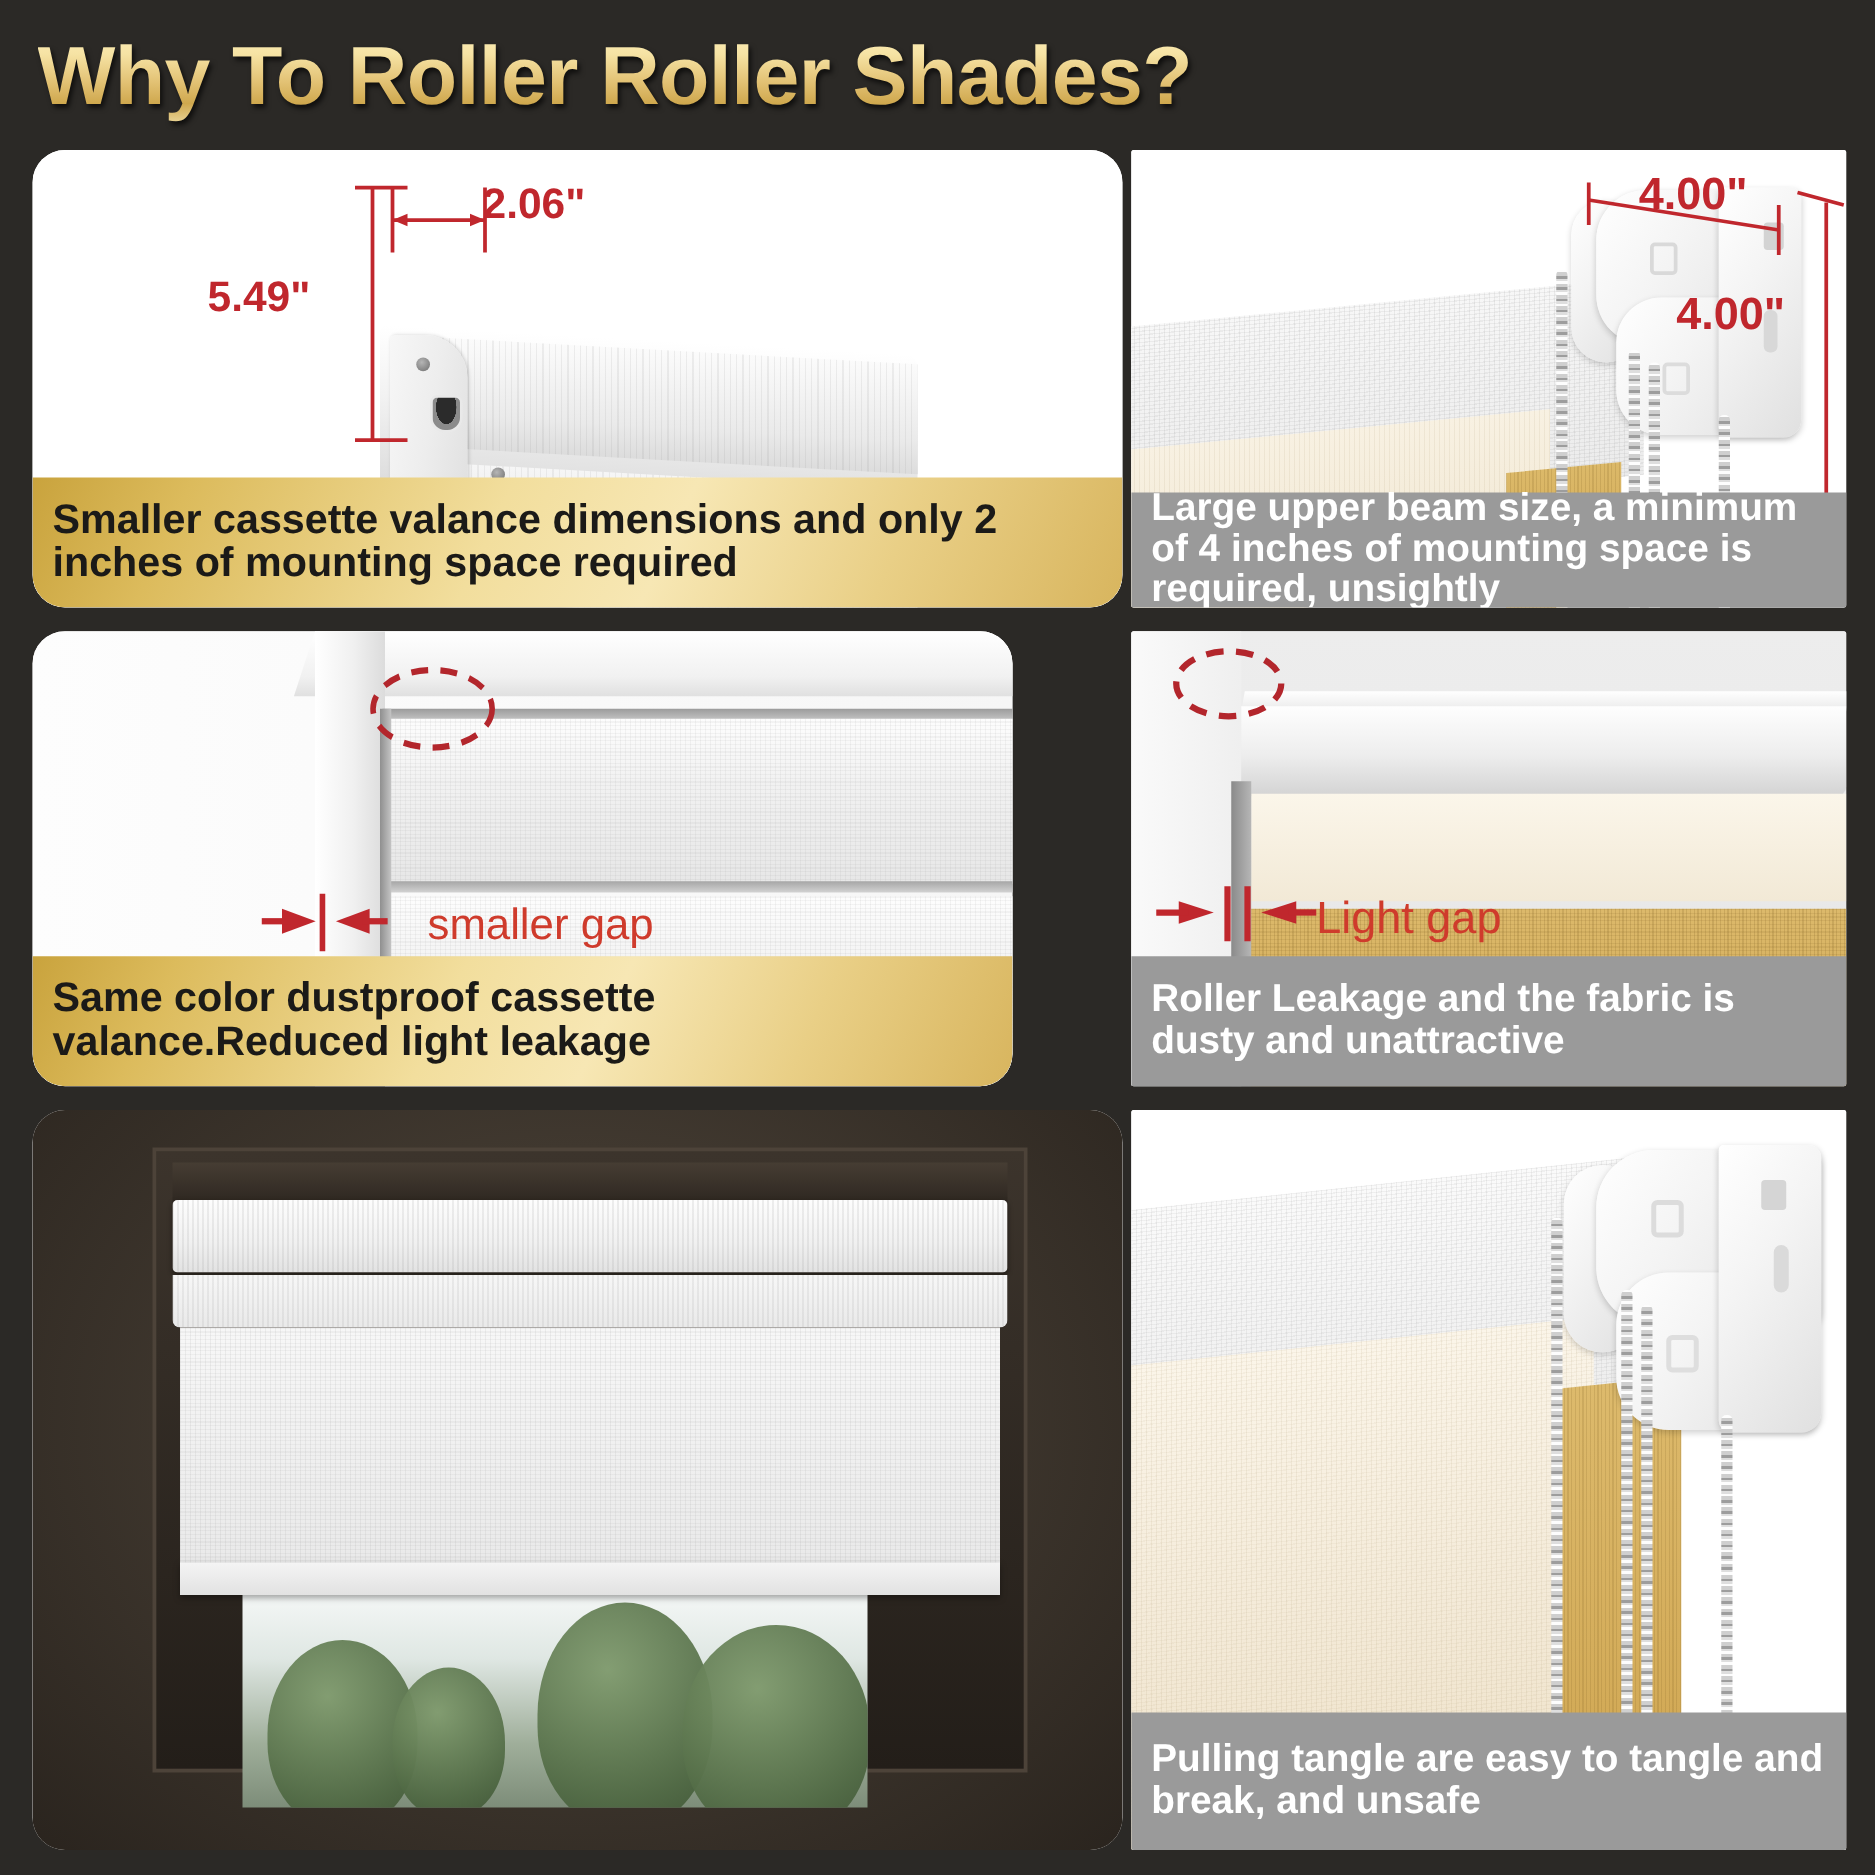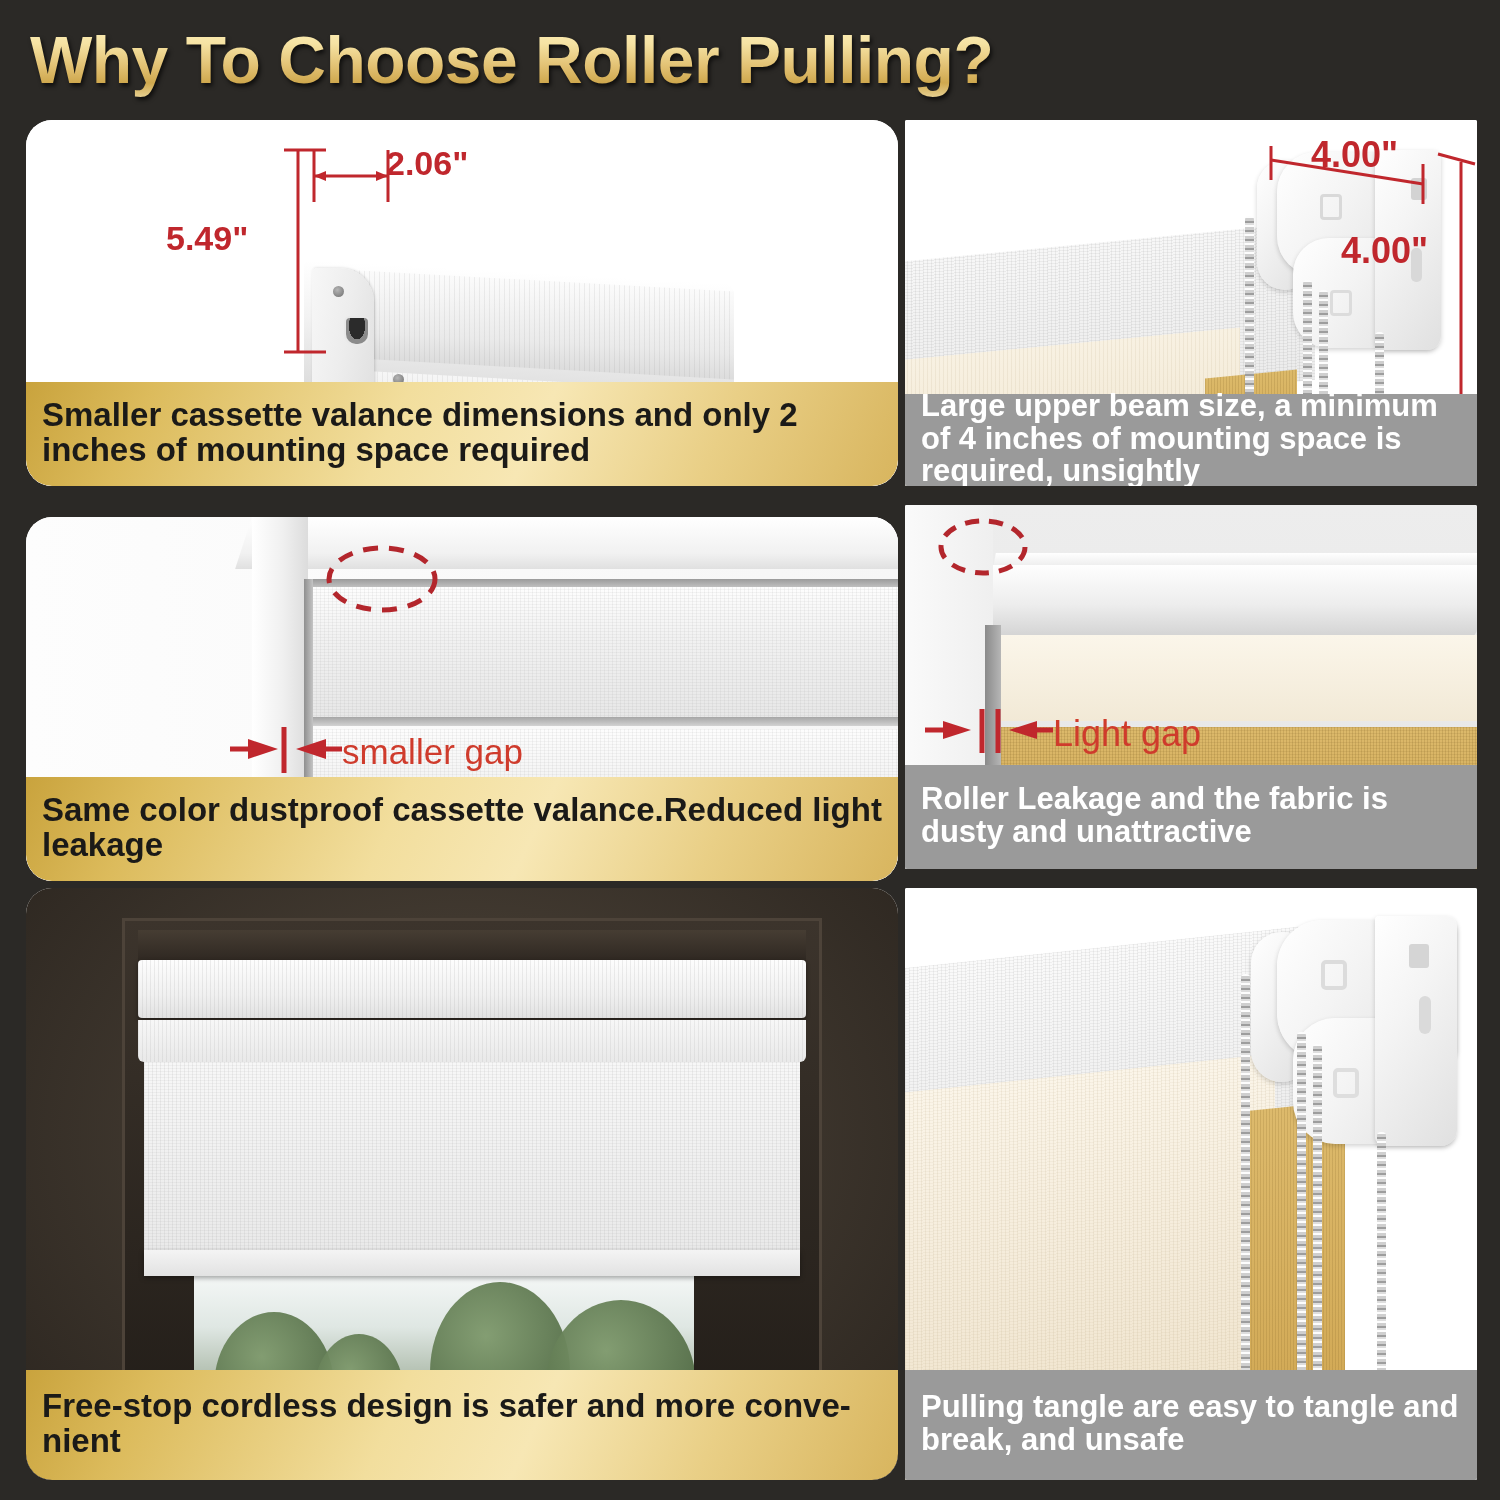--- a/index.html
+++ b/index.html
@@ -24,21 +24,21 @@
     filter:drop-shadow(2px 3px 2px rgba(0,0,0,.65));
   }
 
   
   .panel { position:absolute; overflow:hidden; background:#fff; }
   .panel.left  { border-radius:26px; }
   .panel.right { border-radius:2px; }
 
   .p1 { left:26px;  top:120px;  width:872px;  height:366px; }
   .p2 { left:905px; top:120px;  width:572px;  height:366px; }
-  .p3 { left:26px;  top:505px;  width:872px;  height:364px;margin-top:12px; }
+  .p3 { left:26px;  top:505px;  width:784px;  height:364px; }
   .p4 { left:905px; top:505px;  width:572px;  height:364px; }
   .p5 { left:26px;  top:888px;  width:872px;  height:592px; }
   .p6 { left:905px; top:888px;  width:572px;  height:592px; }
 
   
   .cap {
     position:absolute; left:0; right:0; bottom:0;
     display:flex; align-items:center;
     padding:4px 16px 6px 16px;
     font-weight:bold; line-height:1.06;
@@ -289,21 +289,21 @@
     background:
       repeating-linear-gradient(90deg, rgba(120,90,30,.17) 0 1px, rgba(255,255,255,0) 1px 3px),
       linear-gradient(180deg,#ddba6c 0%,#cfa550 100%);
     transform:skewY(-6deg);
   }
 </style>
 </head>
 <body>
 
 <div id="title-bar">
-  <div id="page-title">Why To Choose Roller Pulling?</div>
+  <div id="page-title">Why To Roller Roller Shades?</div>
 </div>
 
 <div class="panel left p1">
   <div class="ph white-bg">
     <div class="valance-body"></div>
     <div class="valance-top"></div>
     <div class="valance-low"></div>
     <div class="endcap"></div>
     <div class="clip1"></div>
     <div class="clip2"></div>
@@ -436,23 +436,20 @@
       <div class="tree" style="left:236px; top:6px;   width:140px; height:180px;"></div>
       <div class="tree" style="left:352px; top:24px;  width:150px; height:170px;"></div>
 
     </div>
     <div class="valance"></div>
     <div class="valance2"></div>
     <div class="shade"></div>
     <div class="bottomrail"></div>
   </div>
 
-  <div class="cap gold">
-    <span>Free-stop cordless design is safer and more conve-nient</span>
-  </div>
 </div>
 
 <div class="panel right p6">
   <div class="ph">
     <div class="bg"></div>
     <div class="rollerWhite"></div>
     <div class="panelCream"></div>
     <div class="panelGold"></div>
 
     <div class="bracket" style="left:346px;top:44px;width:62px;height:150px;border-radius:31px;"></div>

